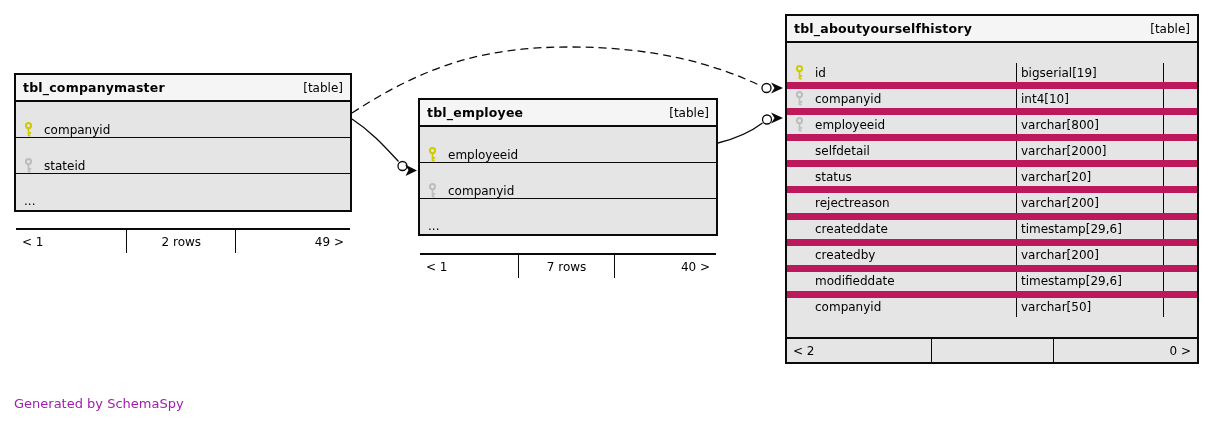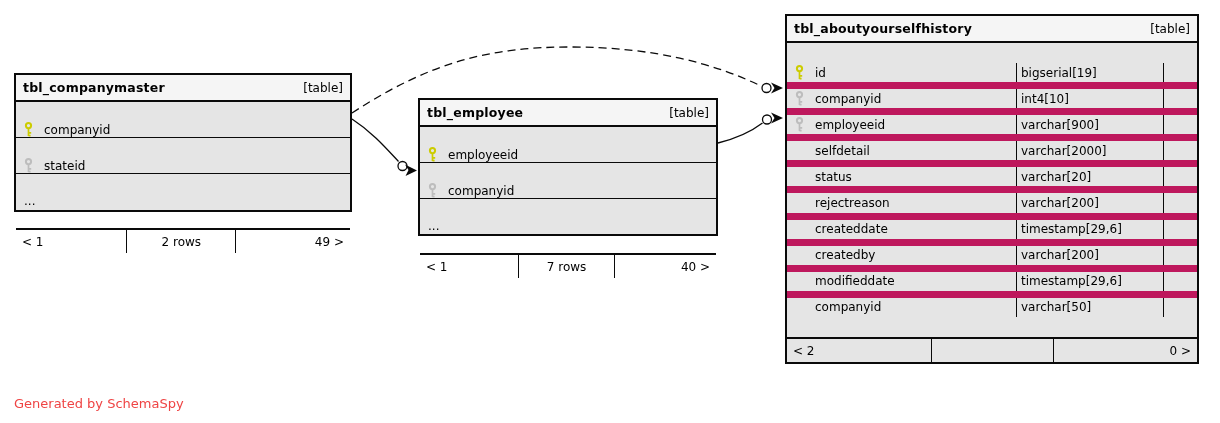--- a/index.html
+++ b/index.html
@@ -63,21 +63,21 @@
     width:230px; flex:0 0 230px; display:flex; align-items:center;
     padding-left:8px; border-right:1px solid #0a0a0a; box-sizing:border-box;
   }
   .tcell {
     flex:1 1 auto; display:flex; align-items:center; padding-left:4px;
     border-right:1px solid #0a0a0a; box-sizing:border-box; font-size:12px;
   }
   .spacercol { flex:0 0 33px; }
 
   .gennote {
-    position:absolute; left:14px; top:396px; font-size:13px; color:#ef4444;
+    position:absolute; left:14px; top:396px; font-size:13px; color:#a21caf;
   }
 </style>
 </head>
 <body>
 
 <div class="canvas">
 
   <svg class="edges" viewBox="0 0 1220 423">
     <g>
       <path class="dashed" d="M352,113 C430,62 490,47 570,47 C655,47 715,64 761,86"></path>
@@ -198,21 +198,21 @@
         <div class="t3row">
           <div class="ncell">
             <span class="keyslot fk">
               <svg width="9" height="15" viewBox="0 0 9 15">
                   <circle cx="4.5" cy="3.6" r="2.6" fill="none" stroke="currentColor" stroke-width="2"></circle>
                   <path d="M4.5 6.3 L4.5 14 M4.5 10.8 L7.2 10.8 M4.5 13.6 L6.6 13.6" stroke="currentColor" stroke-width="1.7" fill="none"></path>
                 </svg>
             </span>
             <span>employeeid</span>
           </div>
-          <div class="tcell">varchar[900]</div>
+          <div class="tcell">varchar[800]</div>
           <div class="spacercol"></div>
         </div>
         <div class="t3row">
           <div class="ncell">
             <span class="keyslot none">
               <svg width="9" height="15" viewBox="0 0 9 15"></svg>
             </span>
             <span>selfdetail</span>
           </div>
           <div class="tcell">varchar[2000]</div>

